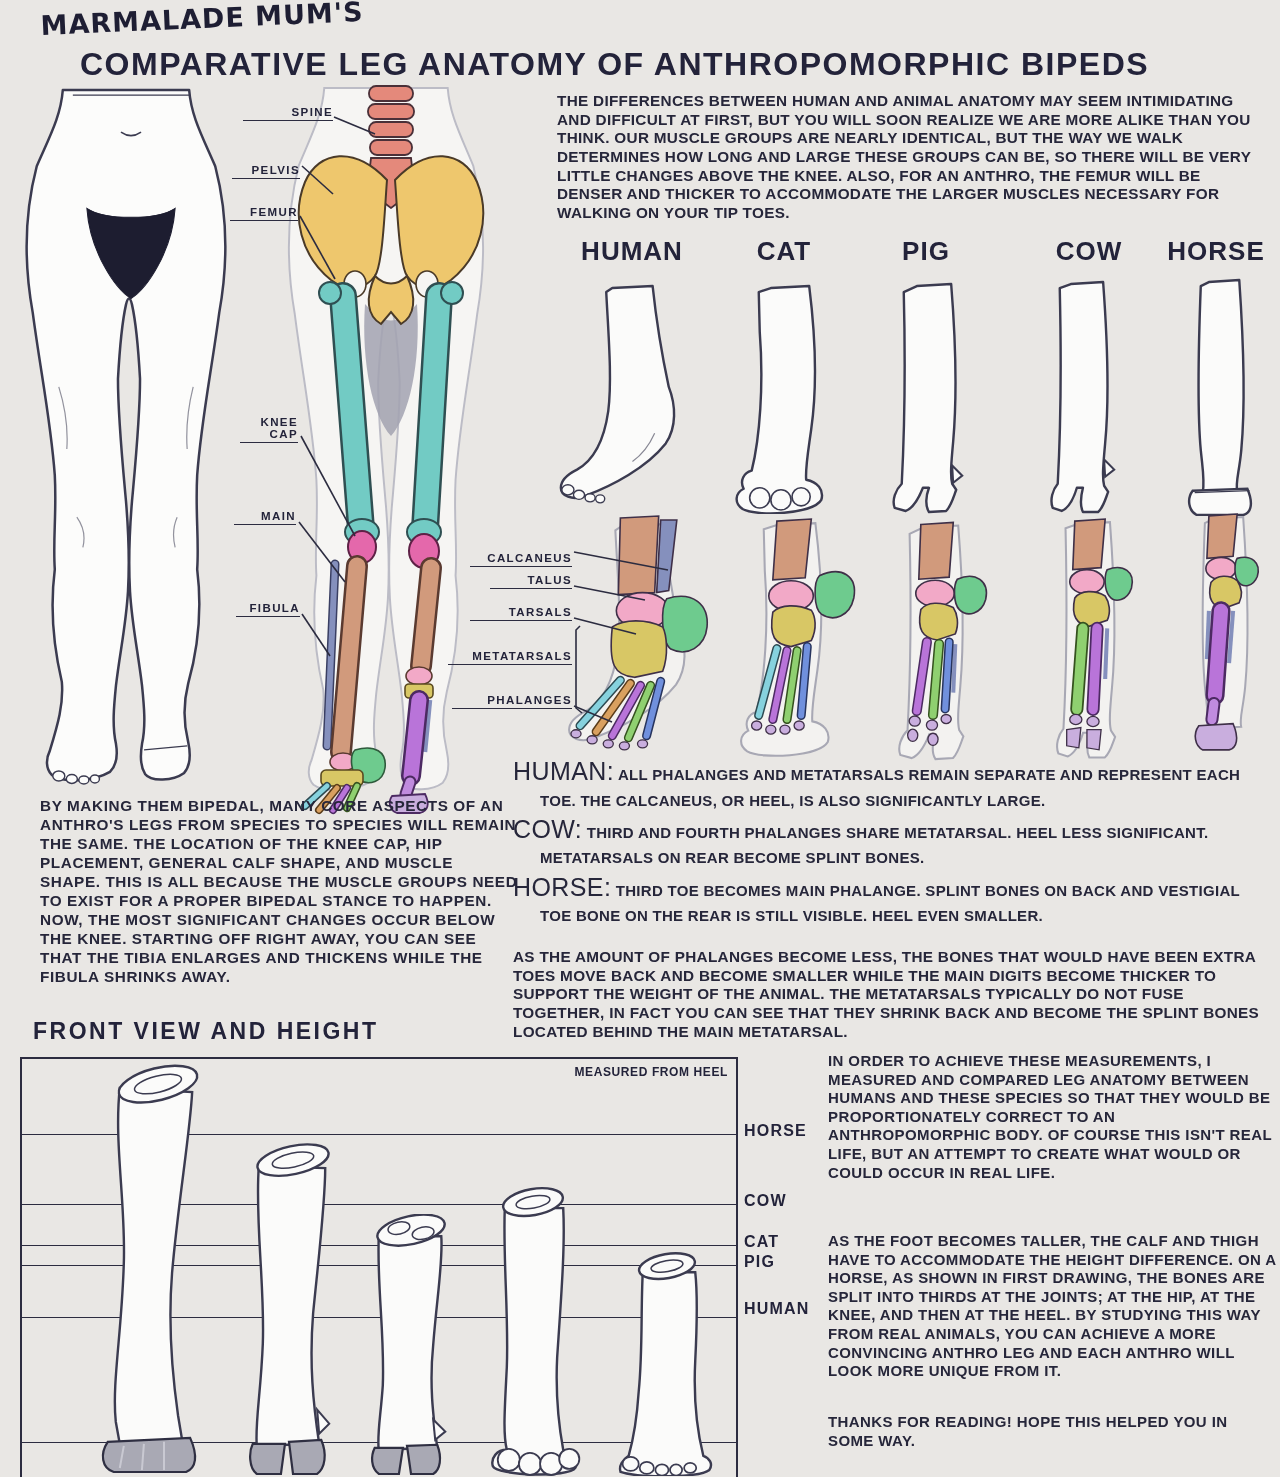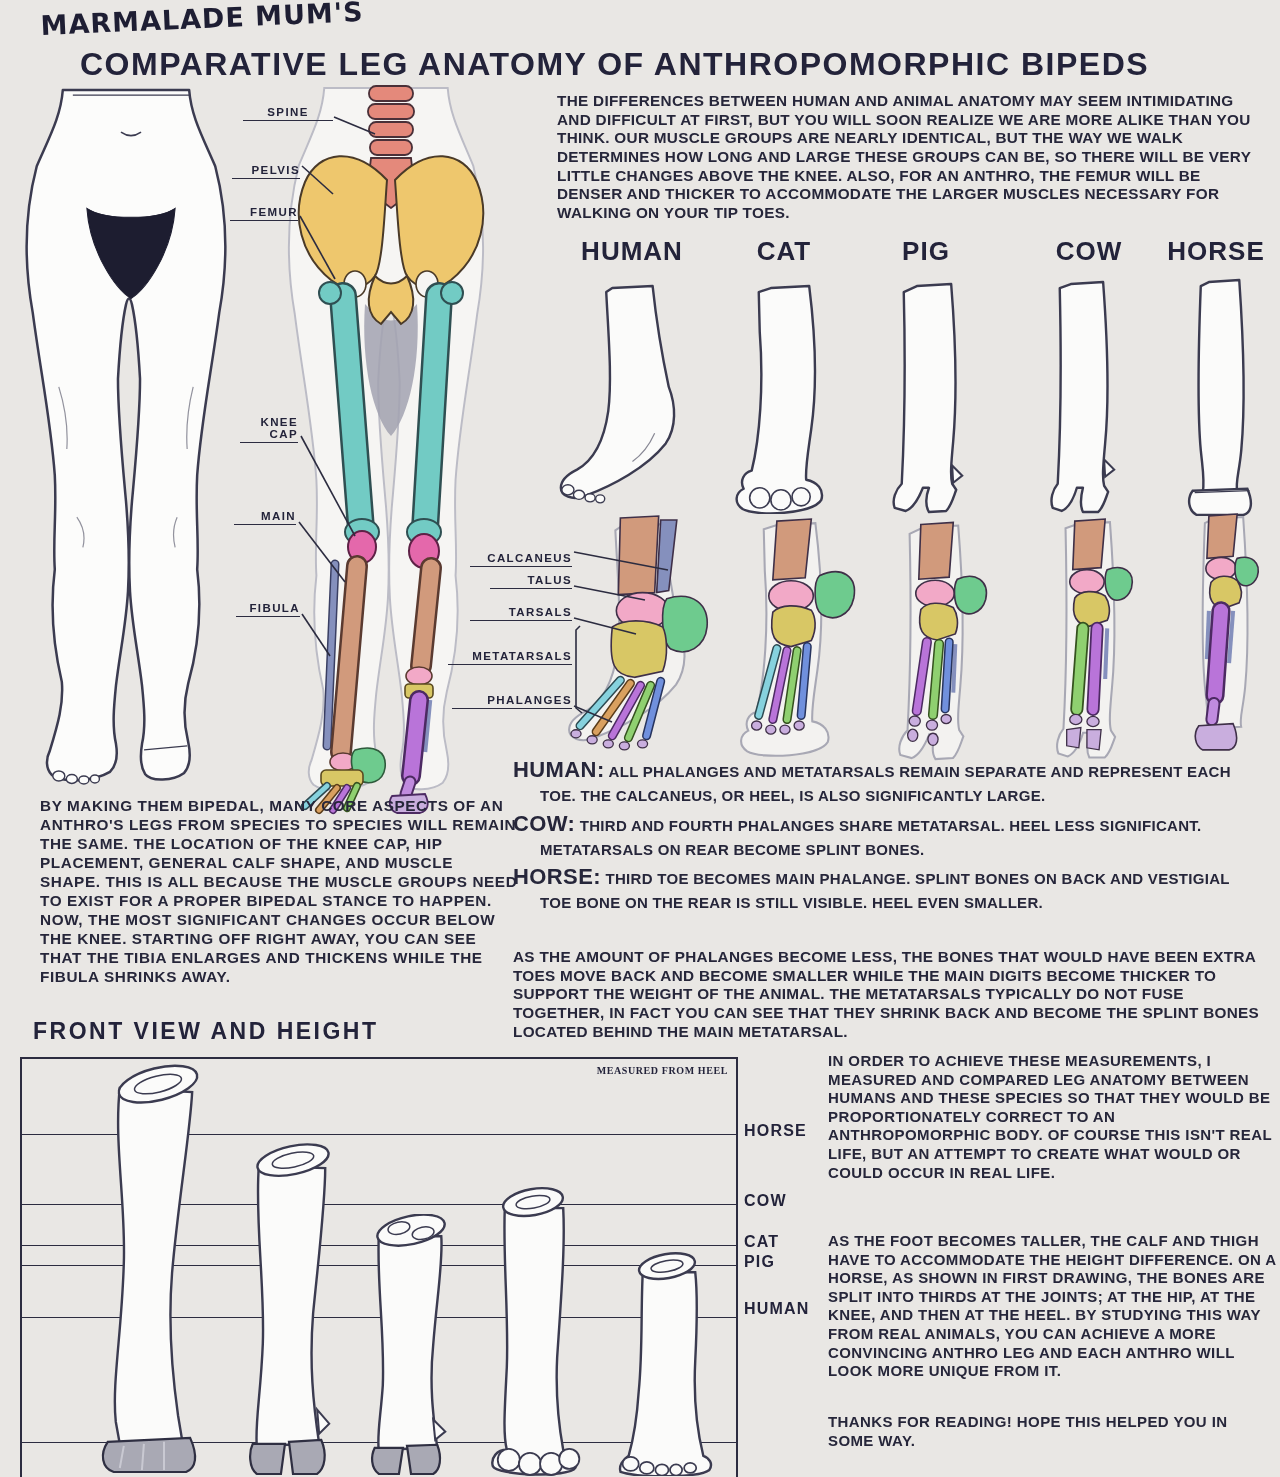--- a/index.html
+++ b/index.html
@@ -12,26 +12,26 @@
   .para{font-weight:bold;letter-spacing:.3px;line-height:1.22;color:#26263a;}
   .intro{font-size:15.3px;width:700px;}
   .bipedal{font-size:15.3px;width:478px;line-height:1.24;letter-spacing:.6px;}
   .species-head{font-weight:bold;font-size:26px;letter-spacing:1px;transform:translateX(-50%);white-space:nowrap;}
   .bone-label{font-weight:bold;font-size:11.5px;letter-spacing:1.4px;border-bottom:1.6px solid #2c2c40;
               padding-bottom:2px;text-align:right;color:#23233a;}
   .bone-label.center{}
   .notes{width:750px;}
   .note{font-size:15px;font-weight:bold;letter-spacing:.3px;line-height:1.42;padding-left:27px;text-indent:-27px;
         margin-bottom:1px;color:#26263a;}
-  .note-name{font-size:22px;font-weight:700;letter-spacing:.4px;}
+  .note-name{font-size:25px;font-weight:400;letter-spacing:.4px;}
   .front-head{font-weight:bold;font-size:23px;letter-spacing:2.5px;}
   .chart-box{border:2px solid #2c2c40;}
   .chart-line{position:absolute;left:0;width:100%;height:0;border-top:1.6px solid #2c2c40;}
   .h-label{position:absolute;left:744px;font-weight:bold;font-size:16px;letter-spacing:1.2px;}
-  .measured{font-weight:bold;font-size:10px;letter-spacing:.6px;text-align:right;font-family:Liberation Serif, serif;}
+  .measured{font-weight:bold;font-size:12px;letter-spacing:.6px;text-align:right;}
   .rc{width:448px;font-size:15px;line-height:1.24;letter-spacing:.4px;}
   svg{display:block;}
 </style>
 </head>
 <body>
 
 <div class="page">
 
   <div class="abs brand" style="left:40px;top:10px;">MARMALADE MUM'S</div>
   <div class="abs title" style="left:56px;top:46px;">COMPARATIVE LEG ANATOMY OF ANTHROPOMORPHIC BIPEDS</div>
@@ -139,21 +139,21 @@
     <g stroke="#2c2c40" stroke-width="1.6">
       <line x1="99" y1="33" x2="140" y2="50"></line>
       <line x1="67" y1="82" x2="98" y2="110"></line>
       <line x1="65" y1="132" x2="100" y2="195"></line>
       <line x1="66" y1="352" x2="120" y2="452"></line>
       <line x1="64" y1="438" x2="110" y2="498"></line>
       <line x1="67" y1="530" x2="95" y2="572"></line>
     </g>
   </svg>
 
-  <div class="abs bone-label" style="left:243px;top:106px;width:90px;text-align:center;">SPINE</div>
+  <div class="abs bone-label" style="left:243px;top:106px;width:90px;">SPINE</div>
   <div class="abs bone-label" style="left:232px;top:164px;width:68px;">PELVIS</div>
   <div class="abs bone-label" style="left:230px;top:206px;width:68px;">FEMUR</div>
   <div class="abs bone-label center" style="left:240px;top:416px;width:58px;">KNEE CAP</div>
   <div class="abs bone-label" style="left:234px;top:510px;width:62px;">MAIN</div>
   <div class="abs bone-label" style="left:236px;top:602px;width:64px;">FIBULA</div>
 
   <div class="abs para intro" style="left:557px;top:92px;">THE DIFFERENCES BETWEEN HUMAN AND ANIMAL ANATOMY MAY SEEM INTIMIDATING AND DIFFICULT AT FIRST, BUT YOU WILL SOON REALIZE WE ARE MORE ALIKE THAN YOU THINK. OUR MUSCLE GROUPS ARE NEARLY IDENTICAL, BUT THE WAY WE WALK DETERMINES HOW LONG AND LARGE THESE GROUPS CAN BE, SO THERE WILL BE VERY LITTLE CHANGES ABOVE THE KNEE. ALSO, FOR AN ANTHRO, THE FEMUR WILL BE DENSER AND THICKER TO ACCOMMODATE THE LARGER MUSCLES NECESSARY FOR WALKING ON YOUR TIP TOES.</div>
 
   <div class="abs species-head" style="left:632px;top:236px;">HUMAN</div>
   <div class="abs species-head" style="left:784px;top:236px;">CAT</div>

